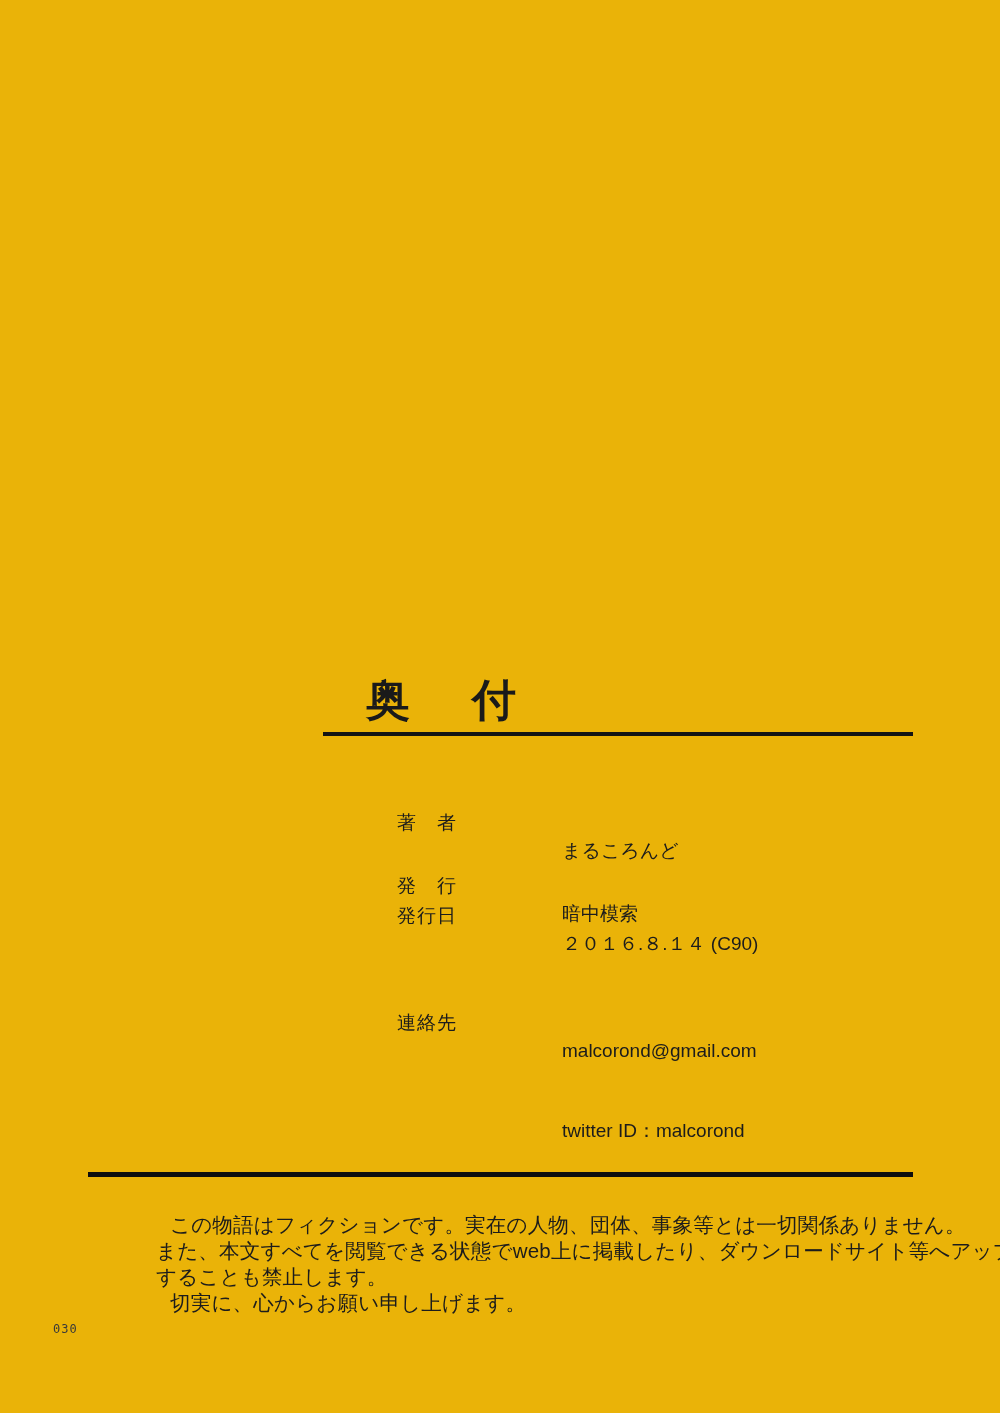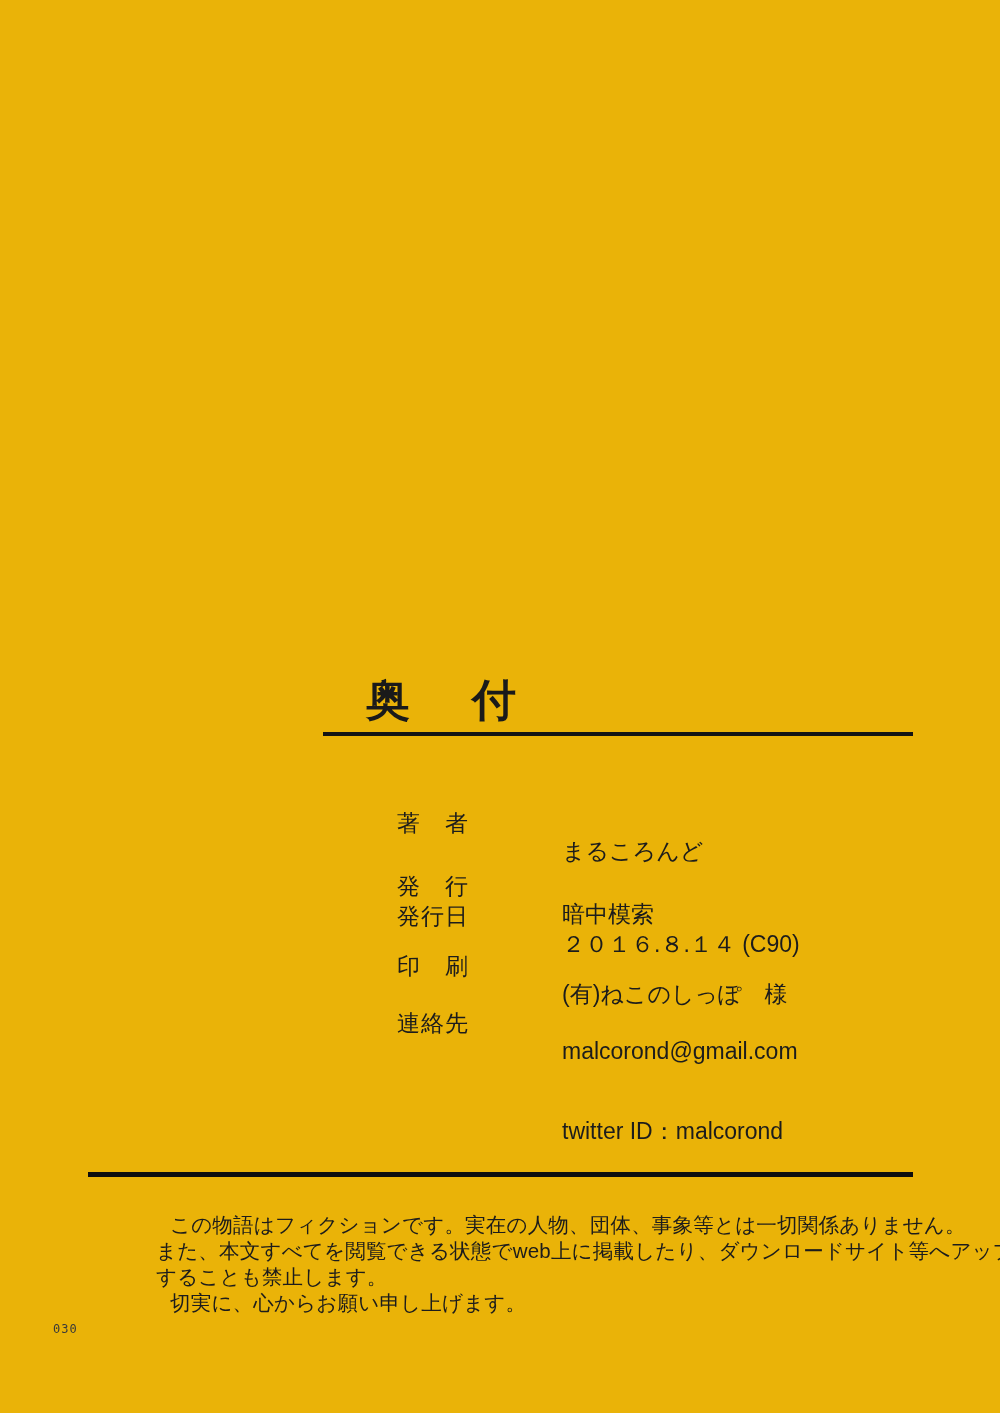--- a/index.html
+++ b/index.html
@@ -34,21 +34,21 @@
     top: 732px;
     width: 590px;
     height: 4px;
     background: #141414;
   }
   .colophon-row {
     position: absolute;
     left: 0;
     width: 824px;
     height: 28px;
-    font-size: 23px;
+    font-size: 19px;
     line-height: 28px;
     white-space: pre;
   }
   .colophon-row .label {
     position: absolute;
     left: 397px;
     letter-spacing: 1px;
     color: #1c1c1c;
   }
   .colophon-row .value {
@@ -116,24 +116,20 @@
   <div class="colophon-row row-1">
     <span class="label">発　行</span>
     <span class="value">暗中模索</span>
   </div>
 
   <div class="colophon-row row-2">
     <span class="label">発行日</span>
     <span class="value">２０１６.８.１４ (C90)</span>
   </div>
 
-  <div class="colophon-row row-3">
-    <span class="label">印　刷</span>
-    <span class="value">(有)ねこのしっぽ　様</span>
-  </div>
 
   <div class="colophon-row row-4">
     <span class="label">連絡先</span>
     <span class="value">malcorond@gmail.com</span>
   </div>
 
 
   <div class="colophon-row row-6">
     <span class="label"></span>
     <span class="value">twitter ID：malcorond</span>

